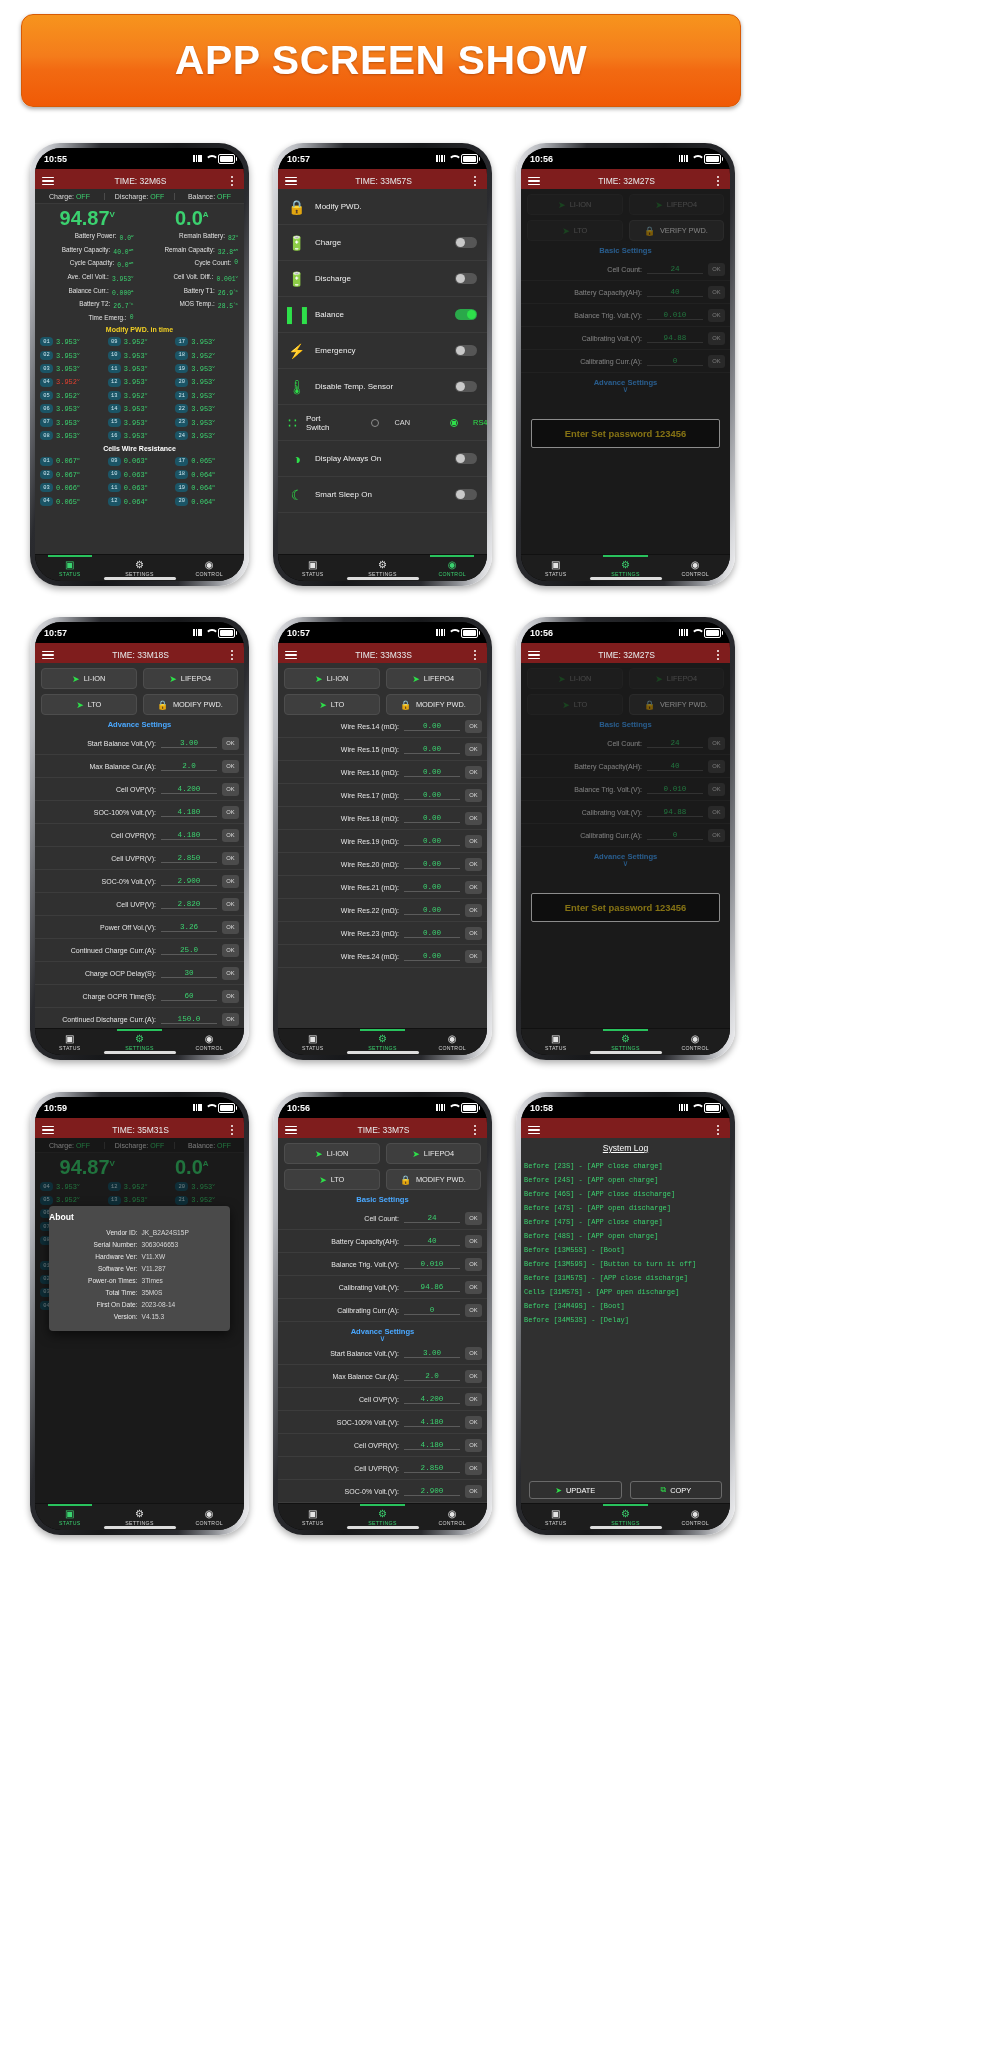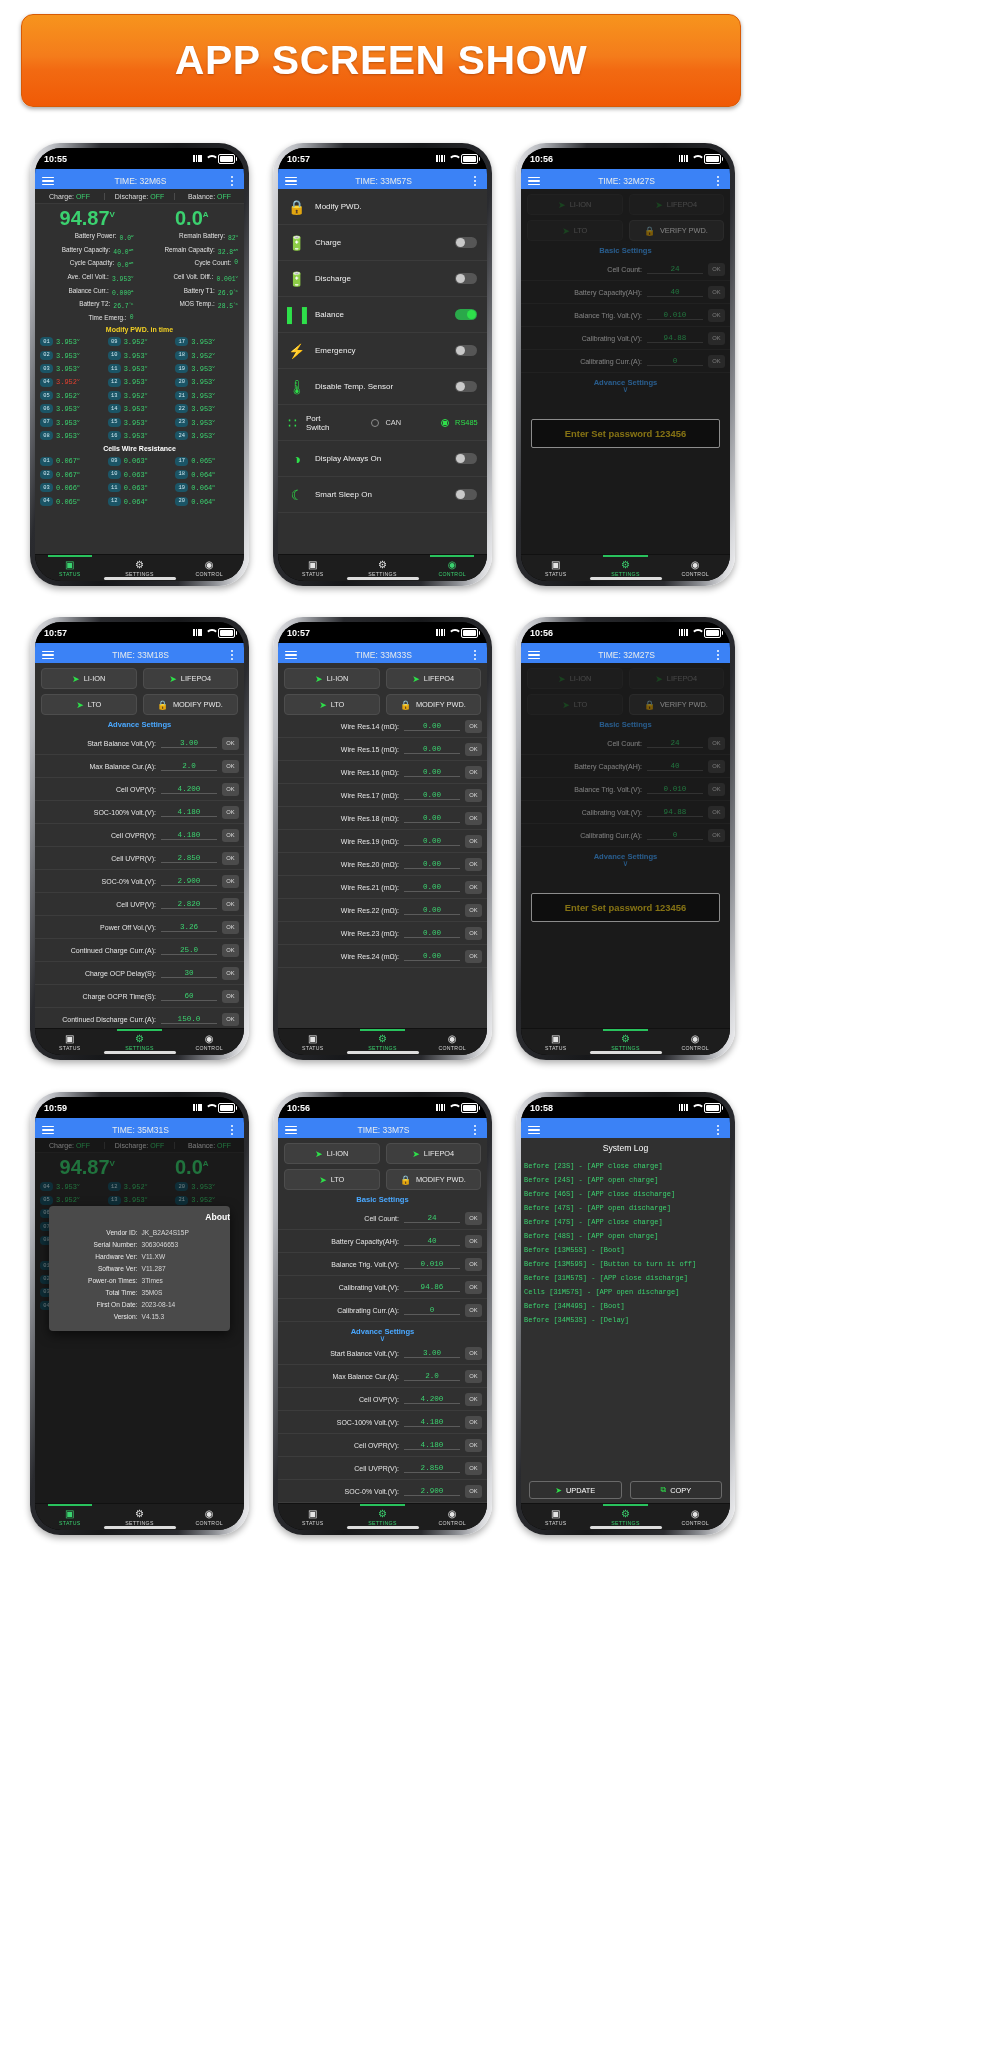--- a/index.html
+++ b/index.html
@@ -45,21 +45,21 @@
   .sig{display:inline-block;width:9px;height:7px;
     background:linear-gradient(to right,#fff 0 1.5px,transparent 1.5px 2.5px,#fff 2.5px 4px,transparent 4px 5px,#fff 5px 6.5px,transparent 6.5px 7.5px,#fff 7.5px 9px);}
   .wifi{display:inline-block;width:10px;height:8px;position:relative;}
   .wifi:after{content:"";position:absolute;left:0;top:0;width:10px;height:10px;
     border:2px solid #fff;border-radius:50%;clip-path:polygon(0 0,100% 0,50% 55%);}
   .batt{display:inline-block;width:15px;height:8px;border:1px solid #fff;border-radius:2px;position:relative;}
   .batt:before{content:"";position:absolute;left:1px;top:1px;bottom:1px;right:1px;background:#fff;border-radius:1px;}
   .batt:after{content:"";position:absolute;right:-3px;top:2px;width:1.5px;height:4px;background:#fff;border-radius:0 1px 1px 0;}
 
   .appbar{
-    height:20px;background:#3b82f6;display:flex;align-items:center;
+    height:20px;background:#7f1d1d;display:flex;align-items:center;
     padding:12px 7px;box-sizing:border-box;color:#fff;font-size:9px;position:relative;
   }
   .hamb{width:12px;display:flex;flex-direction:column;gap:2px;}
   .hamb i{display:block;height:1.6px;background:#fff;border-radius:1px;}
   .appbar .title{flex:1;text-align:center;font-size:8.5px;color:#e8eced;}
   .kebab{display:flex;flex-direction:column;gap:1.6px;align-items:center;width:10px;}
   .kebab i{width:2.4px;height:2.4px;border-radius:50%;background:#fff;display:block;}
 
   .content{position:absolute;left:0;right:0;top:41px;bottom:26px;background:#303030;overflow:hidden;}
 
@@ -99,21 +99,21 @@
 
   
   .setrow{display:flex;align-items:center;height:36px;padding:0 10px;box-sizing:border-box;border-bottom:1px solid #3b3b3b;gap:9px;}
   .setrow .lbl{flex:1;color:#eee;font-size:8px;}
   .gicon{width:18px;height:15px;display:flex;align-items:center;justify-content:center;color:#2ee04a;font-size:14px;line-height:1;}
   .tgl{width:22px;height:11px;border-radius:7px;background:#565656;position:relative;flex-shrink:0;}
   .tgl:after{content:"";position:absolute;left:1px;top:1px;width:9px;height:9px;border-radius:50%;background:#c9c9c9;}
   .tgl.on{background:#2aa84a;}
   .tgl.on:after{left:12px;background:#2ee04a;}
   .radios{display:flex;align-items:center;gap:7px;font-size:7.4px;color:#ddd;}
-  .rd{display:flex;align-items:center;gap:6px;margin-left:33px;}
+  .rd{display:flex;align-items:center;gap:15px;margin-left:33px;}
   .rd .dot{width:8px;height:8px;border-radius:50%;border:1.4px solid #8d8d8d;box-sizing:border-box;}
   .rd.sel .dot{border-color:#2ee04a;background:radial-gradient(circle,#2ee04a 0 2.2px,transparent 2.4px);}
   .rd.sel{color:#2ee04a;}
 
   
   .chipsrow{display:flex;gap:6px;padding:5px 6px 0;}
   .chip{flex:1;height:19px;border-radius:4px;background:#3e3e3e;display:flex;align-items:center;justify-content:center;gap:4px;color:#eaeaea;font-size:7.4px;border:1px solid #4d4d4d;}
   .chip .pin{color:#2ee04a;font-size:9px;}
   .chip.dim{opacity:.42;}
   .sectitle{text-align:center;color:#4aa8ff;font-size:7.6px;font-weight:bold;padding:5px 0 3px;}
@@ -127,27 +127,27 @@
     margin:26px 10px 0;border:1.6px solid #ffffff;background:#1a1a1a;border-radius:2px;
     text-align:center;color:#f2d024;font-size:9.4px;font-weight:bold;padding:8px 0;
   }
   .dimmask{position:absolute;inset:0;background:rgba(0,0,0,.45);pointer-events:none;}
 
   
   .dlg{
     position:absolute;left:14px;right:14px;top:68px;background:#4a4a4a;border-radius:4px;
     box-shadow:0 4px 12px rgba(0,0,0,.6);padding:6px 0 8px;
   }
-  .dlg h4{margin:0 0 5px;text-align:right;color:#fff;font-size:8.6px;font-weight:bold;}
+  .dlg h4{margin:0 0 5px;text-align:left;color:#fff;font-size:8.6px;font-weight:bold;}
   .dlgrow{display:flex;font-size:6.6px;line-height:12px;color:#e9e9e9;}
   .dlgrow .k{flex:1;text-align:right;padding-right:4px;}
   .dlgrow .v{flex:1;text-align:left;color:#d8d8d8;}
 
   
-  .logtitle{text-align:center;color:#fff;font-size:8.6px;padding:5px 0 4px;background:#303030;}
+  .logtitle{text-align:center;color:#fff;font-size:8.6px;padding:5px 0 4px;background:#303030;text-decoration:underline;}
   .logline{color:#3bd16f;font-size:7px;font-family:"Liberation Mono",monospace;line-height:14px;padding-left:3px;white-space:nowrap;}
   .logbtns{position:absolute;left:0;right:0;bottom:0;display:flex;gap:8px;padding:5px 8px;box-sizing:border-box;background:#303030;}
   .logbtn{flex:1;height:16px;border:1px solid #6a6a6a;border-radius:3px;display:flex;align-items:center;justify-content:center;gap:4px;color:#fff;font-size:7.4px;}
   .logbtn .ic{color:#2ee04a;font-size:8px;}
 </style>
 </head>
 <body>
 
 <div class="banner">
   <span>APP SCREEN SHOW</span>

